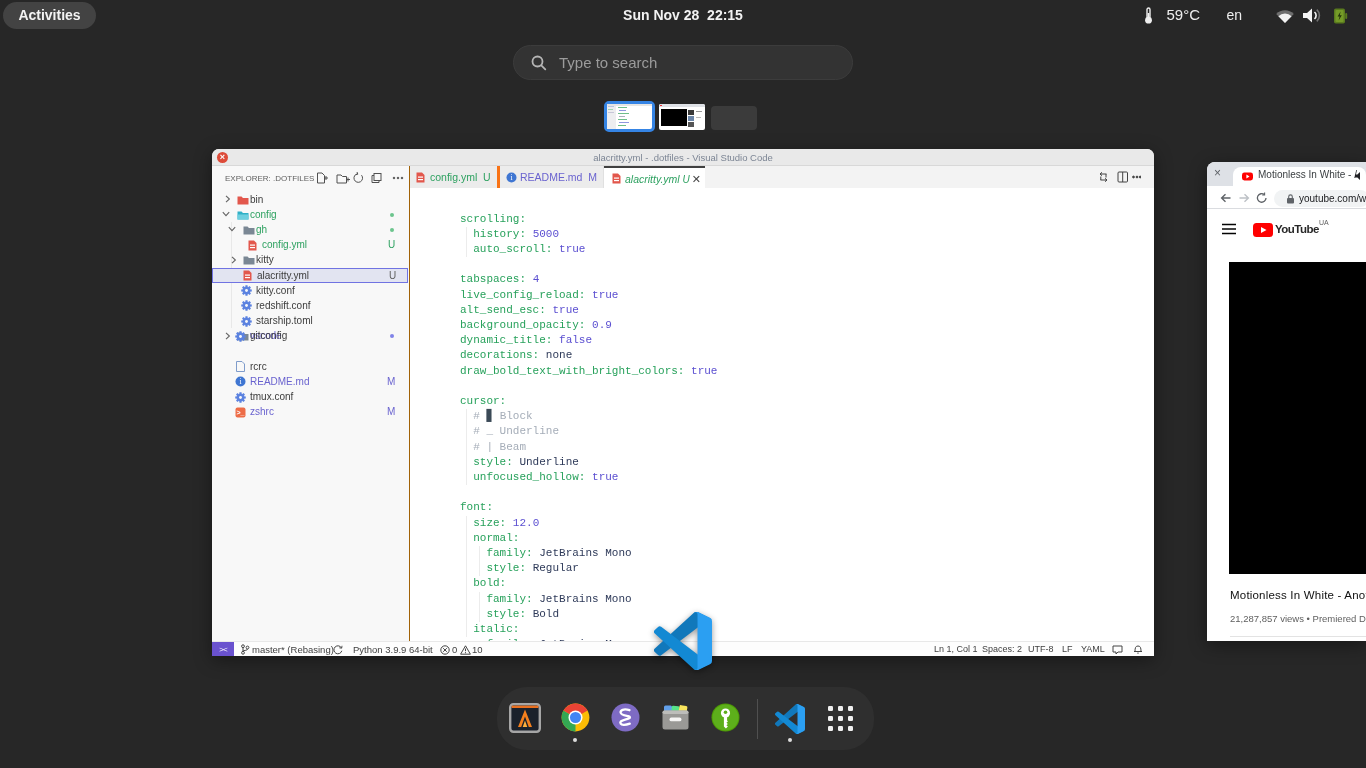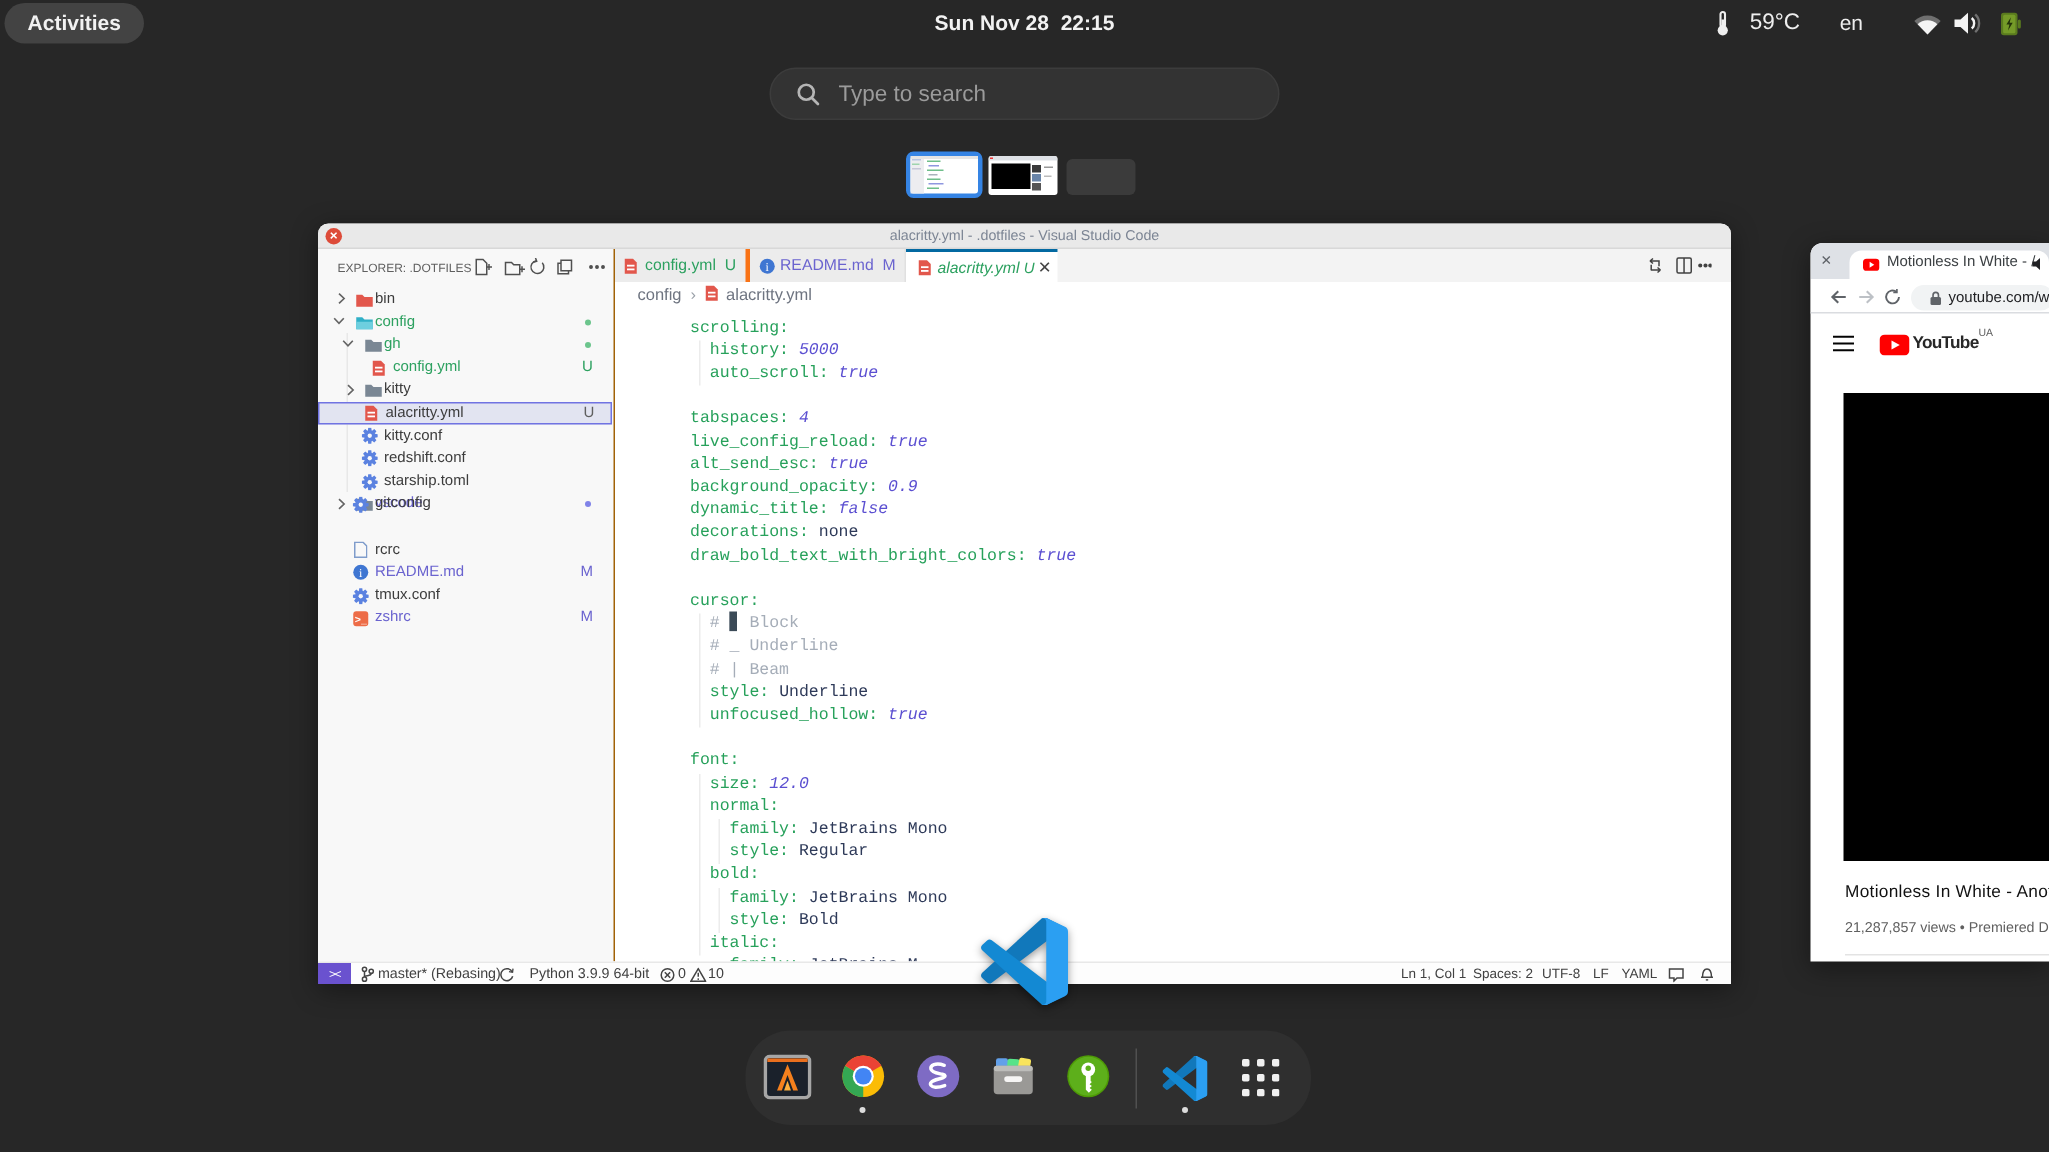--- a/index.html
+++ b/index.html
@@ -25,21 +25,21 @@
   .trow{position:absolute;left:0;width:197px;height:15px;font-size:10px;color:#3c3c3c;line-height:15px;white-space:nowrap;}
   .trow .lbl{position:absolute;top:0;}
   .badge{position:absolute;top:0;font-size:10px;line-height:15px;}
   .dot{position:absolute;top:6px;width:4px;height:4px;border-radius:2px;}
   #tabs{position:absolute;left:198px;top:17px;width:744px;height:22px;background:#f3f3f3;}
   .tab{position:absolute;top:0;height:22px;box-sizing:border-box;font-size:10.5px;line-height:22px;white-space:nowrap;}
   #bcrumb{position:absolute;left:198px;top:39px;width:744px;height:19px;background:#fff;font-size:11px;color:#6e7480;line-height:19px;}
   #code{position:absolute;left:198px;top:58px;width:744px;height:434px;background:#fff;overflow:hidden;}
   #gutter{position:absolute;left:0;top:4.5px;width:36px;text-align:right;white-space:pre;font-family:"Liberation Mono",monospace;font-size:11px;line-height:15.2px;color:#a5acb4;}
   #src{position:absolute;left:50px;top:4.5px;font-family:"Liberation Mono",monospace;font-size:11px;line-height:15.2px;color:#2e3a59;white-space:pre;}
-  #src .k{color:#27a15b;} #src .n{color:#5b4fd1;font-style:italic;} #src .c{color:#a5adb8;} #src .s{color:#2e3a59;}
+  #src .k{color:#27a15b;} #src .n{color:#5b4fd1;} #src .c{color:#a5adb8;} #src .s{color:#2e3a59;}
   #status{position:absolute;left:0;top:492px;width:942px;height:15px;background:#fdfdfd;border-top:1px solid #e8e8e8;font-size:9.5px;color:#414141;line-height:15px;}
   
   #chrome{left:1207px;top:162px;width:159px;height:479px;border-radius:8px 0 0 0;background:#fff;overflow:hidden;box-shadow:0 4px 18px rgba(0,0,0,0.4);}
   
   #dash{left:497px;top:687px;width:377px;height:63px;border-radius:30px;background:#2f2f2f;}
   .dicon{position:absolute;top:703px;}
   .rdot{position:absolute;top:738px;width:4px;height:4px;border-radius:2px;background:#ddd;}
 </style></head>
 <body>
 
@@ -256,39 +256,34 @@
   <div id="tabs">
     <div class="tab" style="left:0;width:90px;background:#ececec;border-right:3px solid #f97316;color:#2da160;"><svg style="position:absolute;left:6px;top:6px" width="9" height="11" viewBox="0 0 9 11">
           <path d="M0.5 0.5 L6 0.5 L8.5 3 L8.5 10.5 L0.5 10.5 Z" fill="#e2574c"></path>
           <rect x="2" y="4.5" width="5" height="1.2" fill="#fff"></rect>
           <rect x="2" y="7" width="5" height="1.2" fill="#fff"></rect>
         </svg><span style="margin-left:20px;">config.yml&nbsp; U</span></div>
     <div class="tab" style="left:90px;width:104px;background:#ececec;border-right:1px solid #e0e0e0;color:#6a63cf;"><svg style="position:absolute;left:6px;top:6px" width="11" height="11">
           <circle cx="5.5" cy="5.5" r="5" fill="#3f76d2"></circle>
           <text x="5.5" y="8.4" font-size="8" fill="#fff" text-anchor="middle" font-family="Liberation Serif">i</text>
         </svg><span style="margin-left:20px;">README.md&nbsp; M</span></div>
-    <div class="tab" style="left:194px;width:101px;background:#fff;border-top:2px solid #0369a1;color:#2da160;"><svg style="position:absolute;left:8px;top:5px" width="9" height="11" viewBox="0 0 9 11">
+    <div class="tab" style="left:194px;width:101px;background:#fff;border-top:2px solid #404040;color:#2da160;"><svg style="position:absolute;left:8px;top:5px" width="9" height="11" viewBox="0 0 9 11">
           <path d="M0.5 0.5 L6 0.5 L8.5 3 L8.5 10.5 L0.5 10.5 Z" fill="#e2574c"></path>
           <rect x="2" y="4.5" width="5" height="1.2" fill="#fff"></rect>
           <rect x="2" y="7" width="5" height="1.2" fill="#fff"></rect>
         </svg><span style="margin-left:21px;font-style:italic;">alacritty.yml <span style="font-size:10px;">U</span></span><span style="position:absolute;right:4px;top:0px;color:#454545;font-size:11px;font-style:normal;">✕</span></div>
     <svg style="position:absolute;right:13px;top:5px" width="136" height="12" viewBox="0 0 136 12" fill="none" stroke="#424242" stroke-width="1">
       <path d="M95 3 L101.5 3 M95 3 L97 1.3 M95 3 L97 4.7 M101 3 L101 6.5 M102 9 L95.5 9 M102 9 L100 7.3 M102 9 L100 10.7 M95.8 9 L95.8 5.5"></path>
       <rect x="113" y="1" width="9.5" height="10" rx="1"></rect>
         <line x1="117.7" y1="1" x2="117.7" y2="11"></line>
       <circle cx="128.5" cy="6" r="0.9" fill="#424242"></circle>
         <circle cx="132" cy="6" r="0.9" fill="#424242"></circle>
         <circle cx="135.2" cy="6" r="0.9" fill="#424242"></circle>
     </svg>
   </div>
-  <div id="bcrumb"><span style="margin-left:15px;">config</span><span style="margin:0 6px;color:#9aa0a8;">›</span><svg style="display:inline-block;vertical-align:-1px;" width="9" height="11" viewBox="0 0 9 11">
-        <path d="M0.5 0.5 L6 0.5 L8.5 3 L8.5 10.5 L0.5 10.5 Z" fill="#e2574c"></path>
-        <rect x="2" y="4.5" width="5" height="1.2" fill="#fff"></rect>
-        <rect x="2" y="7" width="5" height="1.2" fill="#fff"></rect>
-      </svg><span style="margin-left:5px;">alacritty.yml</span></div>
   <div id="code">
 <div style="position:absolute;left:56px;top:19.7px;width:1px;height:30.4px;background:#ececec;"></div>
 <div style="position:absolute;left:56px;top:202.1px;width:1px;height:76px;background:#ececec;"></div>
 <div style="position:absolute;left:56px;top:308.5px;width:1px;height:121.6px;background:#ececec;"></div>
 <div style="position:absolute;left:69px;top:338.9px;width:1px;height:30.4px;background:#ececec;"></div>
 <div style="position:absolute;left:69px;top:384.5px;width:1px;height:30.4px;background:#ececec;"></div>
     <div id="src"><span class="k">scrolling:</span>
   <span class="k">history:</span> <span class="n">5000</span>
   <span class="k">auto_scroll:</span> <span class="n">true</span>
 

